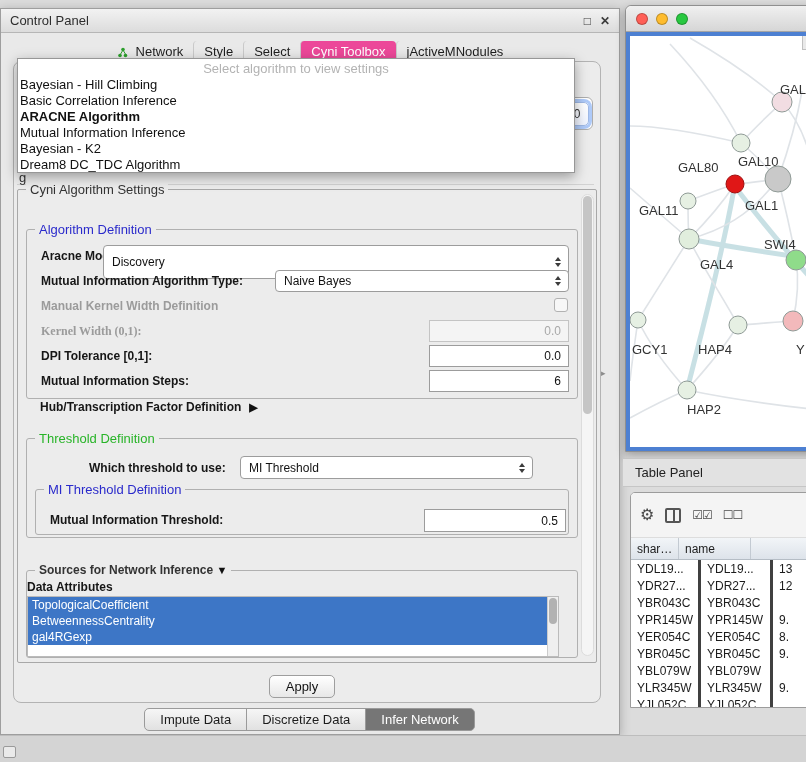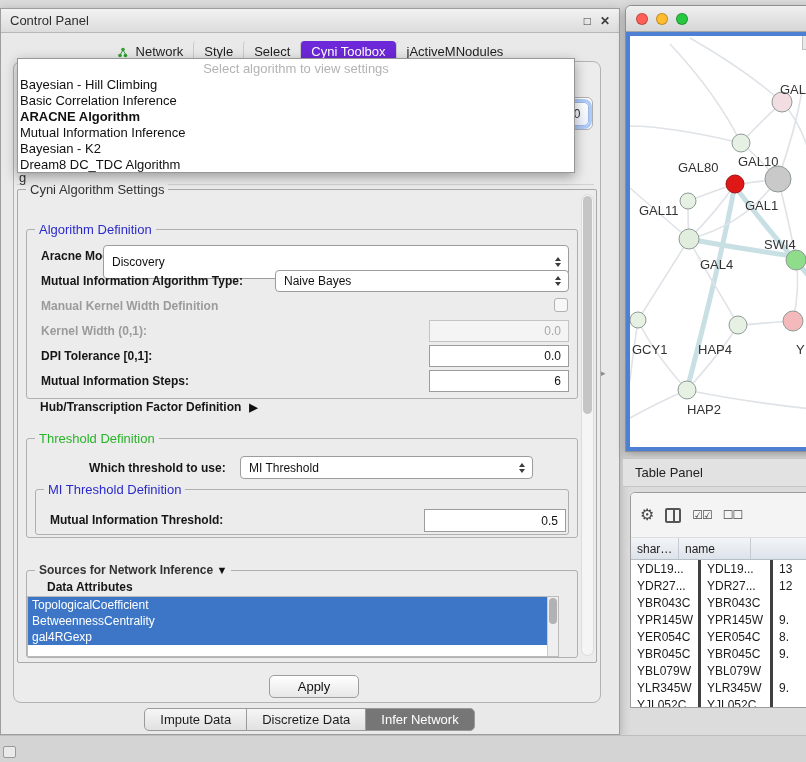--- a/index.html
+++ b/index.html
@@ -10,21 +10,21 @@
   
   .cp { position:absolute; left:0; top:8px; width:620px; height:727px; background:#e9e9e9; border:1px solid #9e9e9e; box-shadow:0 2px 10px rgba(0,0,0,.25); }
   .cp-title { position:absolute; left:0; top:0; right:0; height:24px; background:linear-gradient(#f2f2f2,#dcdcdc); border-bottom:1px solid #b6b6b6; display:flex; align-items:center; padding:0 9px; }
   .cp-title .t { font-size:13px; color:#2e2e2e; }
   .cp-btns { margin-left:auto; display:flex; gap:9px; font-size:12px; color:#3c3c3c; }
   .cp-btns span { cursor:default; }
 
   .tabrow { position:absolute; left:0; top:30px; right:0; height:24px; display:flex; justify-content:center; align-items:center; font-size:13px; }
   .tab { padding:3px 10px; color:#1e1e1e; display:flex; align-items:center; gap:8px; border-radius:4px; border-left:1px solid #c9c9c9; }
   .tab:first-child { border-left:none; }
-  .tab.sel { background:#6d28d9; color:#fff; }
+  .tab.sel { background:#ec4899; color:#fff; }
   .neticon { display:inline-block; width:11px; height:11px; }
 
   .main-panel { position:absolute; left:12px; top:52px; width:588px; height:642px; background:#ececec; border:1px solid #b3b3b3; border-radius:8px; }
 
   .combo-behind { position:absolute; left:20px; top:88px; width:572px; height:33px; background:#fff; border:1px solid #adadad; border-radius:6px; z-index:2; }
   .spin0 { position:absolute; right:3px; top:4px; width:24px; height:24px; border:1px solid #9fb9e6; border-radius:5px; background:linear-gradient(#ffffff,#eef3ff); box-shadow:0 0 0 3px rgba(108,158,244,.55); font-size:12px; display:flex; align-items:center; justify-content:center; color:#333; }
   .frag-g { position:absolute; left:18px; top:161px; z-index:3; font-size:13px; color:#333; }
   .hline { position:absolute; left:16px; top:175px; width:577px; border-top:1px solid #d2d2d2; }
 
   
@@ -56,27 +56,27 @@
   .arr-up { width:0; height:0; border-left:3.5px solid transparent; border-right:3.5px solid transparent; border-bottom:4px solid #3c3c3c; }
   .arr-dn { width:0; height:0; border-left:3.5px solid transparent; border-right:3.5px solid transparent; border-top:4px solid #3c3c3c; }
 
   .field { position:absolute; background:#fff; border:1px solid #9c9c9c; font-size:12px; display:flex; align-items:center; justify-content:flex-end; padding:0 7px; color:#111; }
   .field.dis { background:#f4f4f4; color:#a8a8a8; border-color:#c4c4c4; }
   .checkbox { position:absolute; width:14px; height:14px; border:1px solid #b2b2b2; border-radius:3px; background:#f7f7f7; }
 
   .disclosure { position:absolute; display:flex; align-items:center; gap:8px; font-size:12px; font-weight:bold; color:#161616; }
   .tri { font-size:11px; color:#111; }
 
-  .attr-label { position:absolute; left:20px; top:9px; font-size:12px; font-weight:bold; color:#161616; }
+  .attr-label { position:absolute; left:0; top:9px; font-size:12px; font-weight:bold; color:#161616; }
   .attr-list { position:absolute; left:0; top:25px; width:532px; height:61px; background:#fff; border:1px solid #bbb; overflow:hidden; }
   .attr-item { height:16px; line-height:16px; background:#3d76c6; color:#fff; font-size:12px; padding-left:4px; white-space:nowrap; }
   .list-sb { position:absolute; right:0; top:0; bottom:0; width:11px; background:#efefef; border-left:1px solid #ccc; }
   .list-sb .thumb { position:absolute; top:1px; left:1px; right:1px; height:26px; background:#b2b2b2; border-radius:5px; }
 
-  .apply-btn { position:absolute; left:268px; top:666px; width:90px; height:23px; background:linear-gradient(#ffffff,#e7e7e7); border:1px solid #9e9e9e; border-radius:5px; font-size:13px; color:#111; display:flex; align-items:center; justify-content:center; }
+  .apply-btn { position:absolute; left:268px; top:666px; width:66px; height:23px; background:linear-gradient(#ffffff,#e7e7e7); border:1px solid #9e9e9e; border-radius:5px; font-size:13px; color:#111; display:flex; align-items:center; justify-content:center; }
 
   .btabs { position:absolute; left:0; right:0; top:699px; display:flex; justify-content:center; }
   .btab { height:23px; padding:0 15px; display:flex; align-items:center; background:linear-gradient(#f6f6f6,#e1e1e1); border:1px solid #9a9a9a; font-size:13px; color:#1c1c1c; margin-left:-1px; }
   .btab:first-child { border-radius:5px 0 0 5px; }
   .btab:last-child { border-radius:0 5px 5px 0; }
   .btab.sel { background:#767676; color:#fff; }
 
   .splitter { position:absolute; left:601px; top:368px; font-size:9px; color:#8b8b8b; }
 
   
@@ -189,21 +189,21 @@
           <span>Naive Bayes</span>
           <span class="arrows">
               <span class="arr-up"></span>
               <span class="arr-dn"></span>
             </span>
         </div>
 
         <span class="lbl dis" style="left:14px; top:69px;">Manual Kernel Width Definition</span>
         <span class="checkbox" style="left:527px; top:68px;"></span>
 
-        <span class="lbl dis" style="left:14px; top:94px;">Kernel Width (0,1):</span>
+        <span class="lbl dis" style="left:14px; top:94px;font-family:Liberation Serif, serif;">Kernel Width (0,1):</span>
         <div class="field dis" style="left:402px; top:90px; width:140px; height:22px;">0.0</div>
 
         <span class="lbl" style="left:14px; top:119px;">DPI Tolerance [0,1]:</span>
         <div class="field" style="left:402px; top:115px; width:140px; height:22px;">0.0</div>
 
         <span class="lbl" style="left:14px; top:144px;">Mutual Information Steps:</span>
         <div class="field" style="left:402px; top:140px; width:140px; height:22px;">6</div>
       </div>
 
       <div class="disclosure" style="left:22px; top:210px;">

